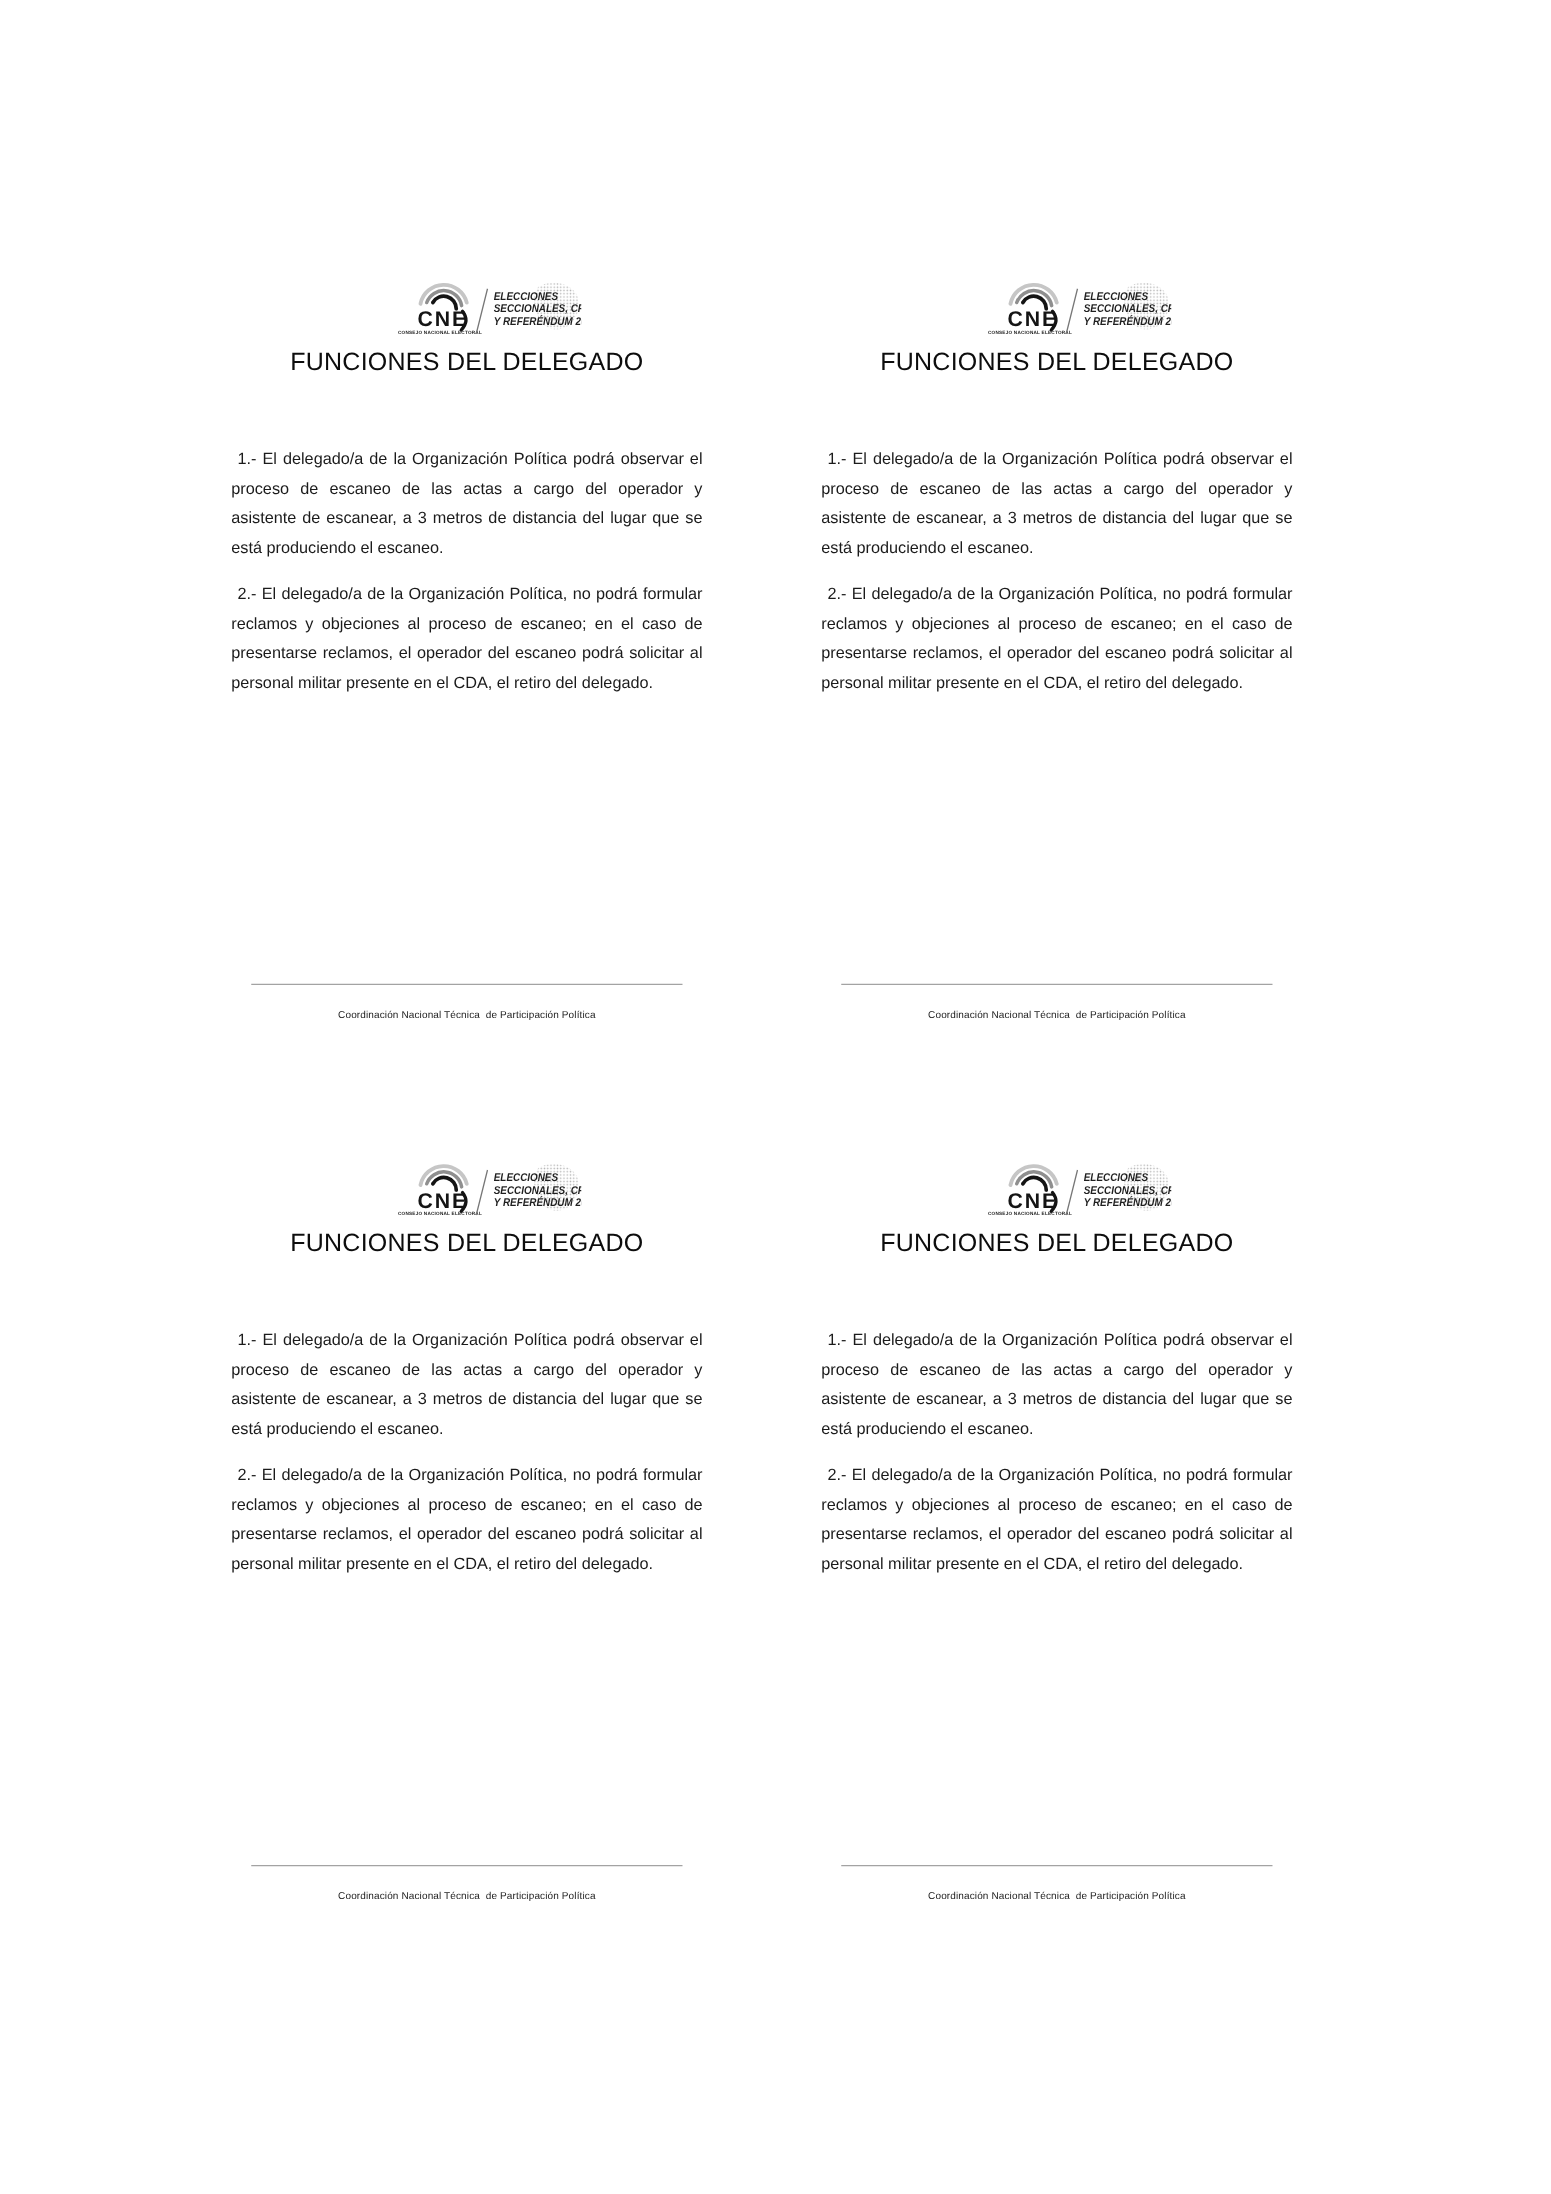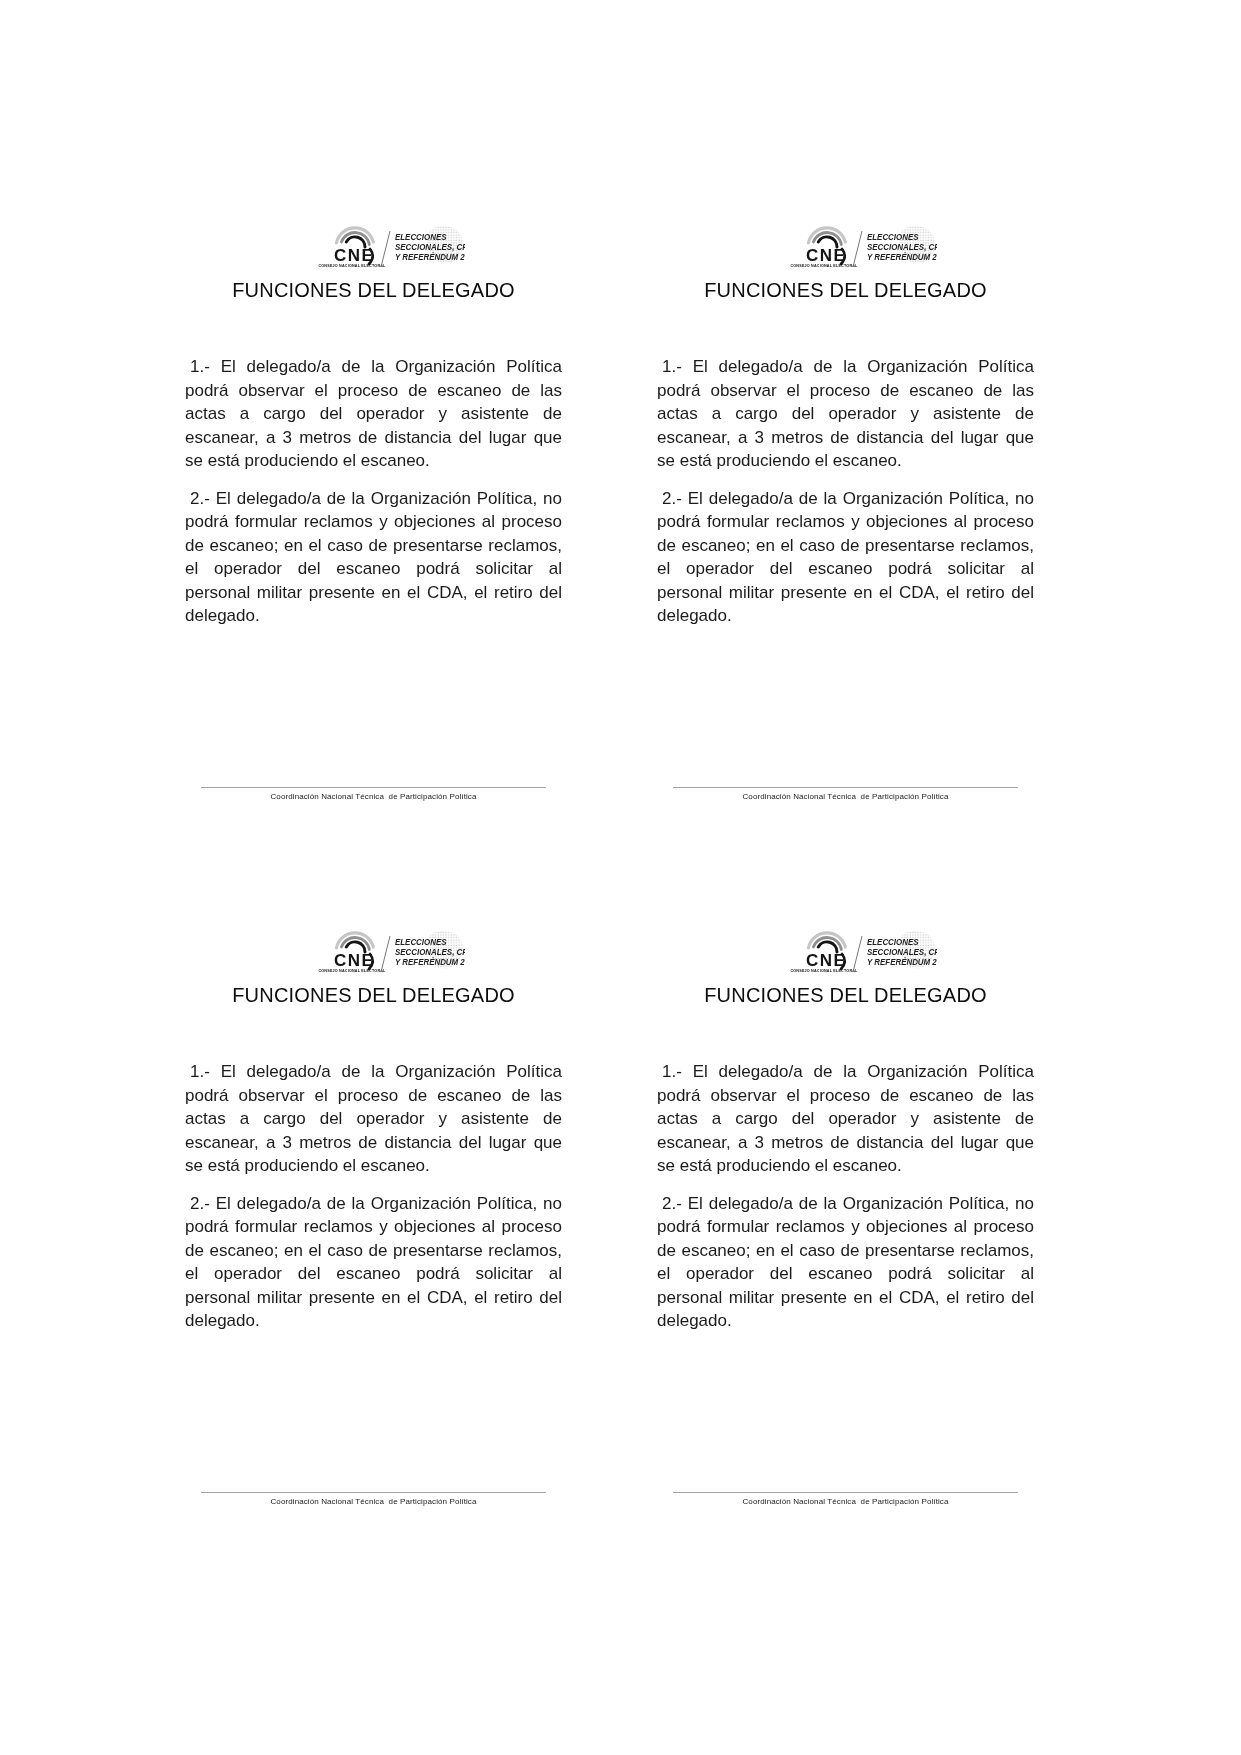--- a/index.html
+++ b/index.html
@@ -26,30 +26,30 @@
   .card-title{
     position:absolute;top:84px;left:0;width:100%;margin:0;
     text-align:center;
     font-size:20px;font-weight:normal;letter-spacing:.2px;
     color:var(--title,#0d0d0d);
   }
 
   .body-text{position:absolute;top:160px;left:0;width:377px;}
   .body-text p{
     margin:0 0 14px 0;
-    font-size:17px;line-height:23.5px;
+    font-size:13px;line-height:23.5px;
     text-align:justify;text-justify:inter-word;
     text-indent:5px;
     color:var(--text,#1b1b1b);
   }
 
   .footer{position:absolute;top:592px;left:0;width:100%;text-align:center;}
   .footer-rule{width:345px;height:1px;margin:0 auto;background:var(--footer_line,#a3a3a3);}
   .footer-text{
-    margin-top:4px;font-size:8px;letter-spacing:.1px;
+    margin-top:19px;font-size:8px;letter-spacing:.1px;
     color:var(--footer_text,#222222);
     white-space:pre;
     text-align:center;
   }
 </style>
 </head>
 <body>
 
 <div class="sheet">
   <div id="grid">

